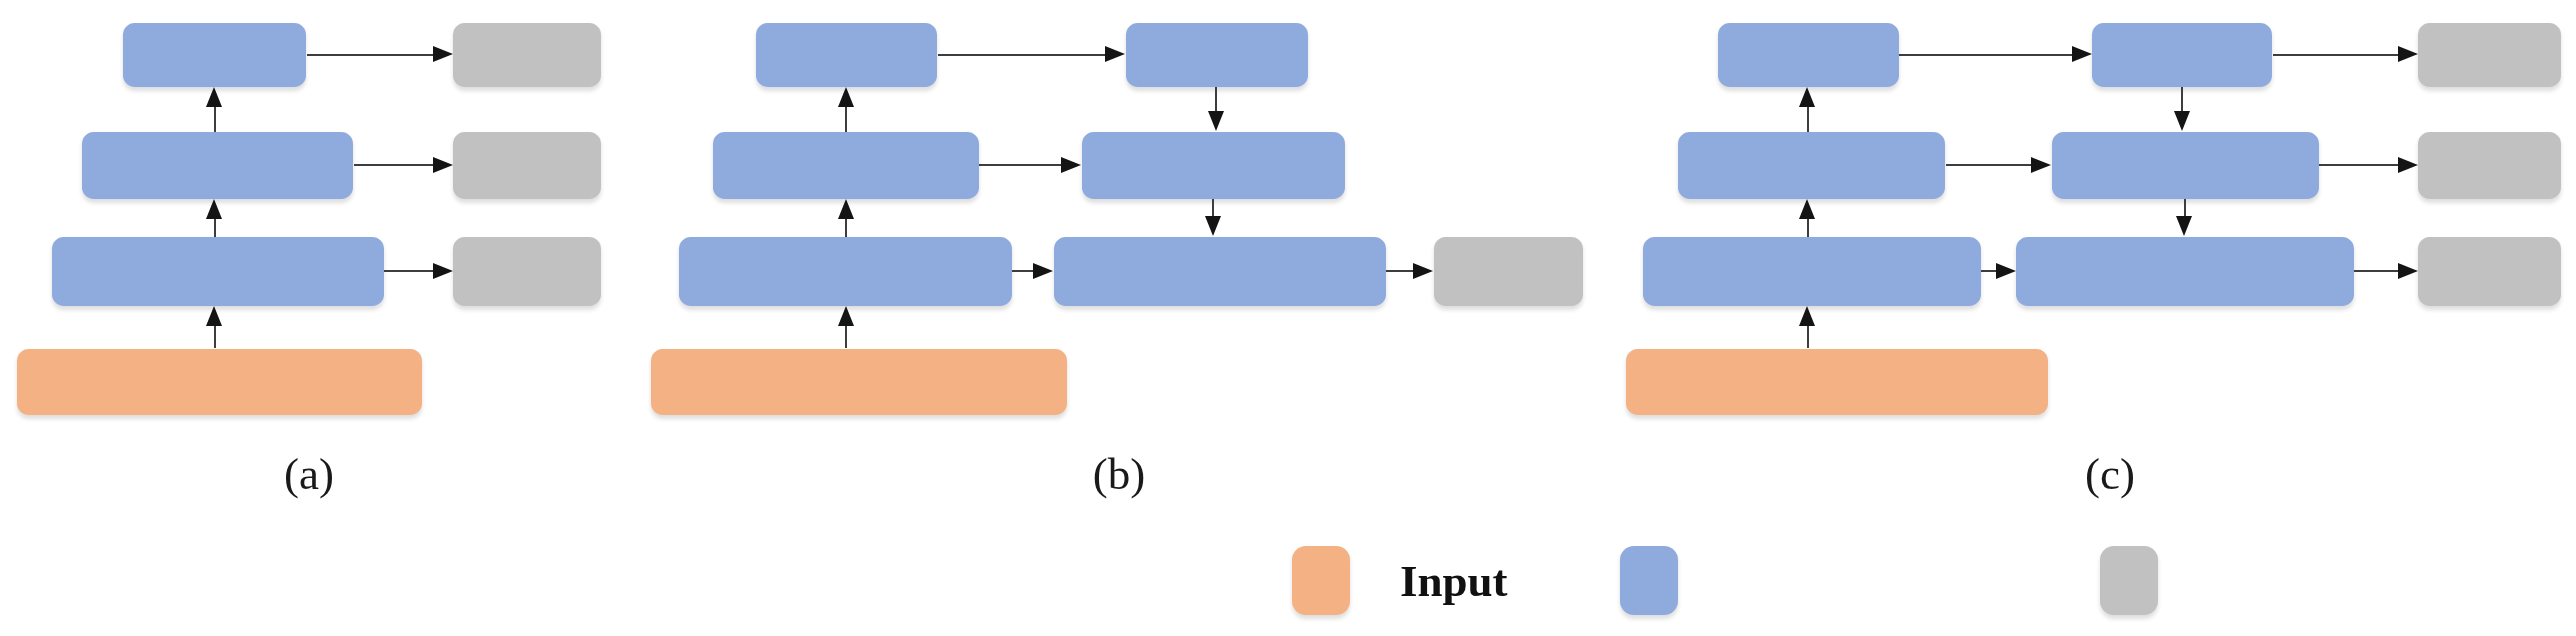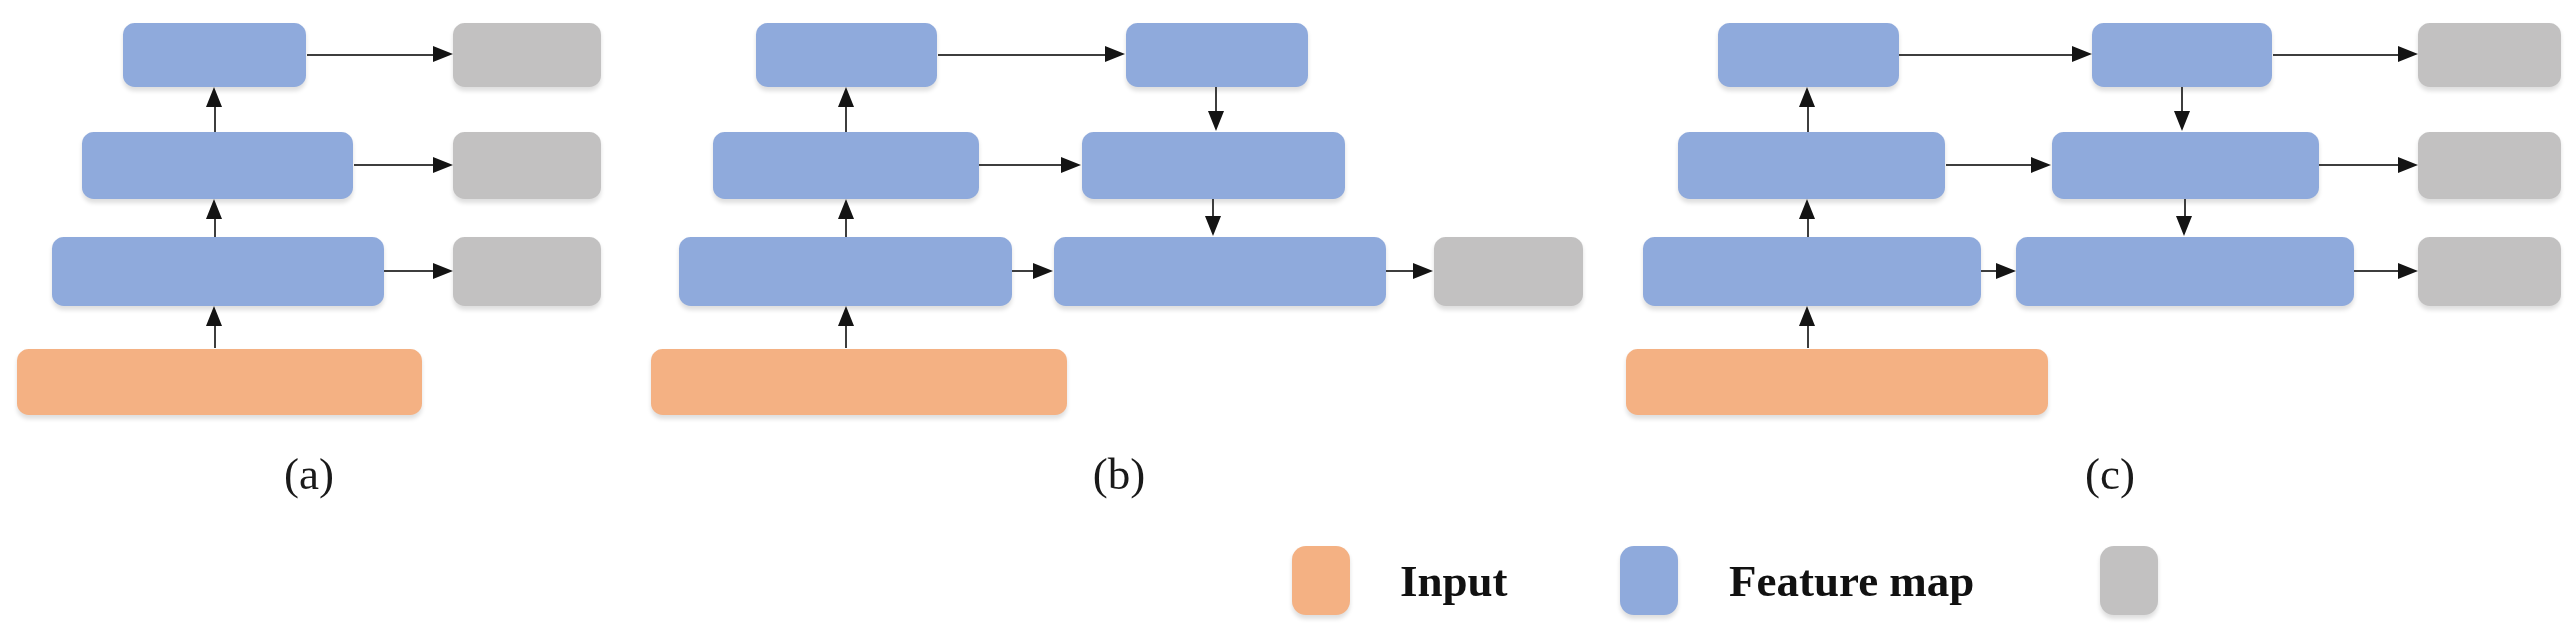--- a/index.html
+++ b/index.html
@@ -117,17 +117,16 @@
       <div class="edge-line" style="background: rgb(61, 61, 61); left: 1981px; top: 270px; width: 19.6px; height: 2.4px;"></div>
       <div class="edge-head" style="left: 1996px; top: 263px; border-top: 8.6px solid transparent; border-bottom: 8.6px solid transparent; border-left: 20.4px solid rgb(20, 20, 20);"></div>
       <div class="edge-line" style="background: rgb(61, 61, 61); left: 2354px; top: 270px; width: 49px; height: 2.4px;"></div>
       <div class="edge-head" style="left: 2398px; top: 263px; border-top: 8.6px solid transparent; border-bottom: 8.6px solid transparent; border-left: 20.4px solid rgb(20, 20, 20);"></div>
     </div>
 
   <div class="legend">
     <div class="legend-swatch" style="left: 1292px; top: 546px; width: 58px; height: 69px; background: rgb(244, 177, 131);"></div>
     <div class="legend-label" style="left: 1400px; top: 581px;">Input</div>
     <div class="legend-swatch" style="left: 1620px; top: 546px; width: 58px; height: 69px; background: rgb(143, 170, 220);"></div>
-    <div class="legend-label" style="left: 1729px; top: 581px;">Feature map</div>
     <div class="legend-swatch" style="left: 2100px; top: 546px; width: 58px; height: 69px; background: rgb(194, 193, 193);"></div>
   </div>
 </div>
 
 
 </body></html>

